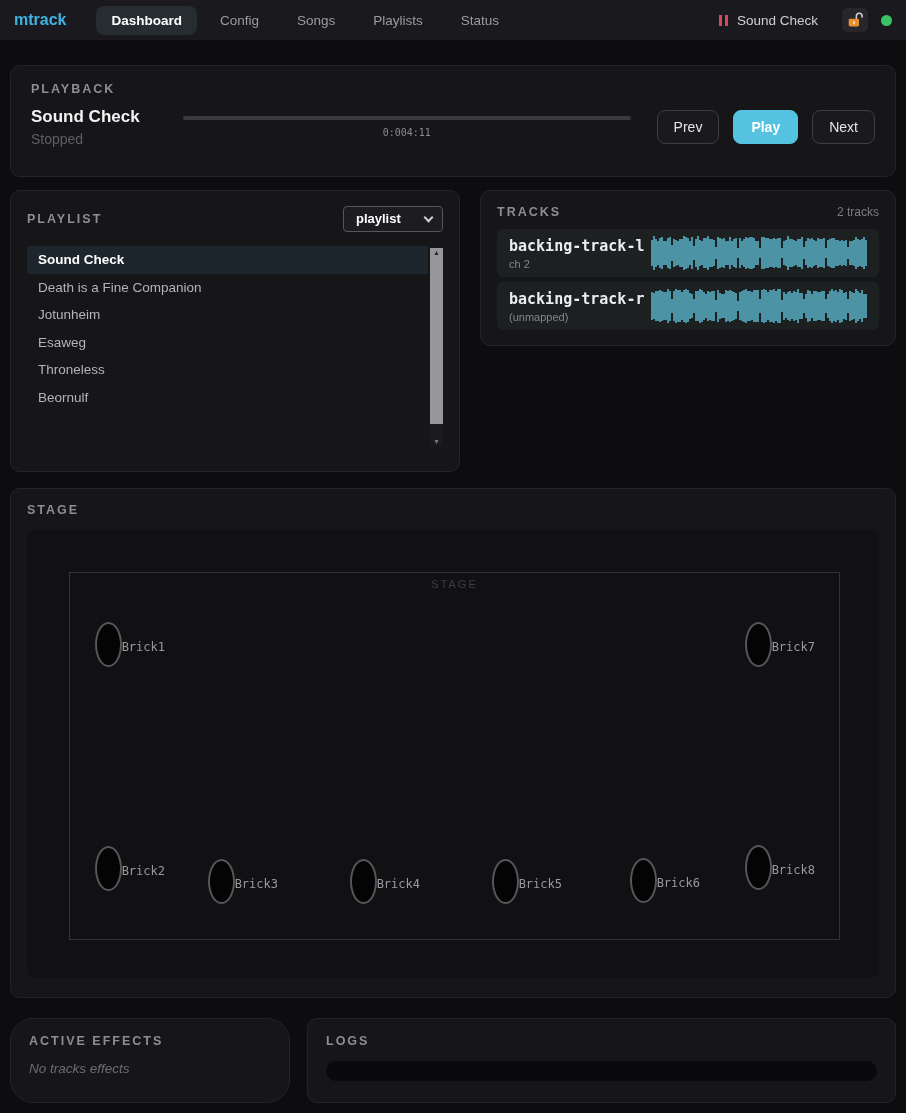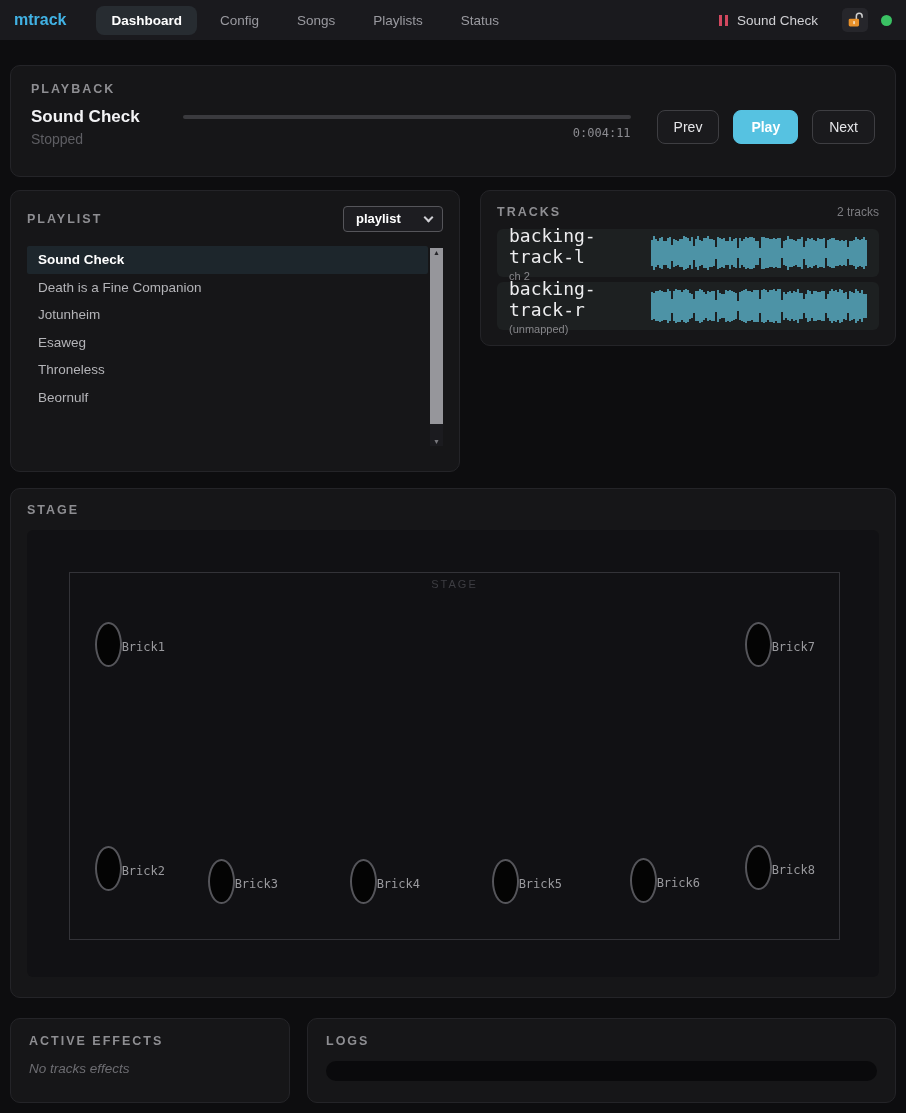--- a/index.html
+++ b/index.html
@@ -24,33 +24,33 @@
   .status-dot { width:11px; height:11px; border-radius:50%; background:var(--dot,#3ac163); margin-left:13px; }
 
   
   .panel { position:absolute; background:#161618; border:1px solid #242428; border-radius:10px; }
   .panel-heading { font-size:12.5px; font-weight:bold; letter-spacing:2px; color:#8e8e92; }
 
   .panel-playback { left:10px; top:65px;  width:886px; height:112px; padding:16px 20px 14px; }
   .panel-playlist { left:10px; top:190px; width:450px; height:282px; padding:15px 16px; }
   .panel-tracks   { left:480px; top:190px; width:416px; height:156px; padding:14px 16px; }
   .panel-stage    { left:10px; top:488px; width:886px; height:510px; padding:14px 16px; }
-  .panel-effects  { left:10px; top:1018px; width:280px; height:85px; padding:15px 18px; }
+  .panel-effects  { left:10px; top:1018px; width:280px; height:85px; padding:15px 18px;border-radius:23px; }
   .panel-logs     { left:307px; top:1018px; width:589px; height:85px; padding:15px 18px; }
 
   
   .playback-row { display:flex; align-items:center; margin-top:11px; }
   .pb-info { width:150px; }
   .pb-title { font-size:17px; font-weight:bold; color:#f2f2f4; }
   .pb-state { font-size:14px; color:#5e5e63; margin-top:4px; }
   .pb-progress { flex:1; margin:0 26px 0 2px; }
   .pb-bar { height:4px; background:#3a3a3e; border-radius:2px; position:relative; cursor:pointer; }
   .pb-fill { position:absolute; left:0; top:0; bottom:0; background:var(--accent,#56c2e1); border-radius:2px; }
-  .pb-times { display:flex; justify-content:flex-end; margin-top:7px;
-              font-family:"DejaVu Sans Mono", monospace; font-size:12px; color:#8b8b90; }
+  .pb-times { display:flex; justify-content:center; margin-top:7px;
+              font-family:"DejaVu Sans Mono", monospace; font-size:10px; color:#8b8b90; }
   .pb-buttons { display:flex; gap:14px; }
   .btn { padding:8px 16px; background:#1a1a1d; border:1px solid #3e3e42; border-radius:8px;
          color:#e5e5e8; font-size:14px; font-family:"Liberation Sans", sans-serif; cursor:pointer; }
   .btn.play { background:var(--accent,#56c2e1); border-color:var(--accent,#56c2e1);
               color:#ffffff; font-weight:bold; padding:8px 17px; }
 
   
   .playlist-header { display:flex; align-items:center; justify-content:space-between; }
   .select-wrap { position:relative; }
   .playlist-select { appearance:none; -webkit-appearance:none; background:#1d1d21; color:#ffffff;
@@ -70,21 +70,21 @@
   .scroll-down { position:absolute; bottom:1px; left:0; right:0; text-align:center;
                font-size:7px; color:#77777c; }
 
   
   .tracks-header { display:flex; align-items:center; justify-content:space-between; }
   .tracks-count { font-size:12px; color:#7c7c80; }
   .tracks-list { margin-top:10px; }
   .track-row { display:flex; align-items:center; background:#1d2021; border-radius:6px;
                padding:6px 12px; margin-bottom:5px; height:48px; }
   .track-info { width:142px; }
-  .track-name { font-family:"DejaVu Sans Mono", monospace; font-weight:normal; font-size:18px; color:#ececee; }
+  .track-name { font-family:"DejaVu Sans Mono", monospace; font-weight:bold; font-size:15px; color:#ececee; }
   .track-sub { font-size:11px; color:#86868a; margin-top:3px; }
   .waveform { flex:1; height:34px; display:flex; align-items:center; overflow:hidden; }
   .waveform i { flex:0 0 2px; background:var(--wave,#4d93a6); }
 
   
   .stage-canvas { margin-top:13px; position:relative; height:447px; background:#111114; border-radius:6px; }
   .stage-rect { position:absolute; left:42px; top:42px; width:771px; height:368px; border:1px solid #333338; }
   .stage-area-label { position:absolute; top:5px; left:0; width:100%; text-align:center;
         font-size:11px; letter-spacing:2px; color:#3d3d42; }
   .brick { position:absolute; width:70px; display:flex; flex-direction:row; align-items:center; cursor:pointer; }

